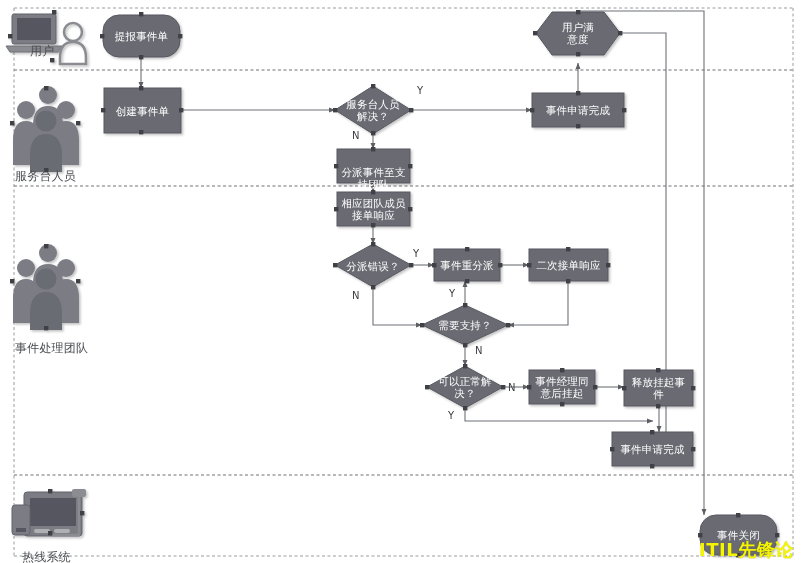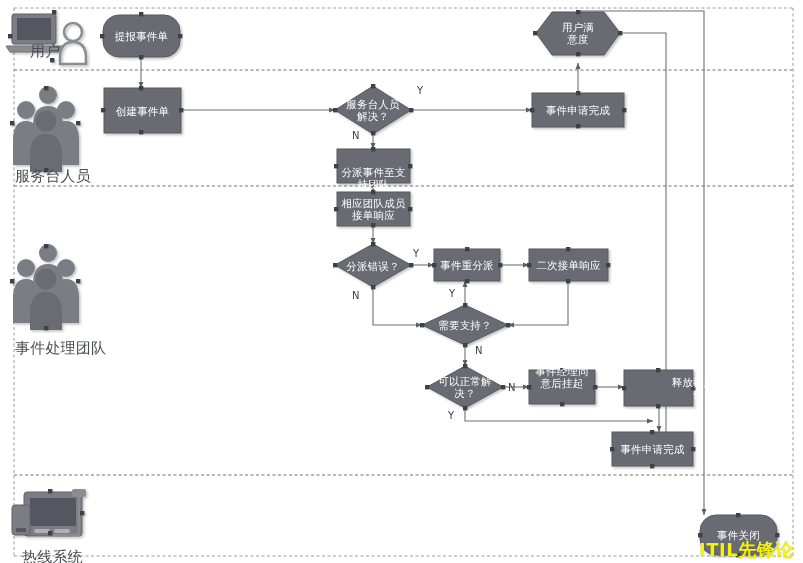--- a/index.html
+++ b/index.html
@@ -5,21 +5,21 @@
   html,body{margin:0;padding:0;background:#ffffff;}
   body{font-family:"DejaVu Sans","Liberation Sans",sans-serif;}
   #stage{position:relative;width:803px;height:563px;background:#ffffff;overflow:hidden;}
   svg#canvas{position:absolute;left:0;top:0;width:803px;height:563px;}
   .node-label{
     position:absolute;display:flex;align-items:center;justify-content:center;
     color:#ffffff;font-size:10.5px;line-height:12px;text-align:center;
     letter-spacing:.2px;pointer-events:none;white-space:pre-line;
   }
   .lane-label{
-    position:absolute;color:#4b4d52;font-size:15px;line-height:11px;
+    position:absolute;color:#4b4d52;font-size:12px;line-height:11px;
     letter-spacing:.2px;white-space:nowrap;
   }
   .edge-label{
     position:absolute;color:#3a3c40;font-size:10px;line-height:11px;
     font-family:"DejaVu Sans","Liberation Sans",sans-serif;
   }
   .watermark{
     position:absolute;color:#f5f500;font-size:18px;font-weight:bold;
     letter-spacing:.5px;text-shadow:0 0 1px rgba(0,0,0,.25);
   }
@@ -245,23 +245,23 @@
   <div class="node-label" style="left:337px;top:149px;width:73px;height:34px;margin-top:12px;">分派事件至支
 持团队</div>
   <div class="node-label" style="left:337px;top:192px;width:73px;height:34px;">相应团队成员
 接单响应</div>
   <div class="node-label" style="left:335px;top:244px;width:76px;height:43px;">分派错误？</div>
   <div class="node-label" style="left:434px;top:249px;width:66px;height:32px;">事件重分派</div>
   <div class="node-label" style="left:529px;top:249px;width:79px;height:32px;">二次接单响应</div>
   <div class="node-label" style="left:424px;top:305px;width:82px;height:40px;">需要支持？</div>
   <div class="node-label" style="left:427px;top:366px;width:76px;height:42px;">可以正常解
 决？</div>
-  <div class="node-label" style="left:529px;top:360px;width:66px;height:34px;">事件经理同
+  <div class="node-label" style="left:529px;top:370px;width:66px;height:34px;">事件经理同
 意后挂起</div>
-  <div class="node-label" style="left:624px;top:370px;width:69px;height:36px;margin-left:40px;">释放挂起事
+  <div class="node-label" style="left:624px;top:370px;width:69px;height:36px;">释放挂起事
 件</div>
   <div class="node-label" style="left:612px;top:432px;width:81px;height:34px;">事件申请完成</div>
   <div class="node-label" style="left:700px;top:515px;width:77px;height:40px;border-radius:17px;">事件关闭</div>
 
   <div class="edge-label" style="left:417px;top:85px;">Y</div>
   <div class="edge-label" style="left:352px;top:130px;">N</div>
   <div class="edge-label" style="left:413px;top:248px;">Y</div>
   <div class="edge-label" style="left:352px;top:290px;">N</div>
   <div class="edge-label" style="left:449px;top:288px;">Y</div>
   <div class="edge-label" style="left:475px;top:345px;">N</div>

